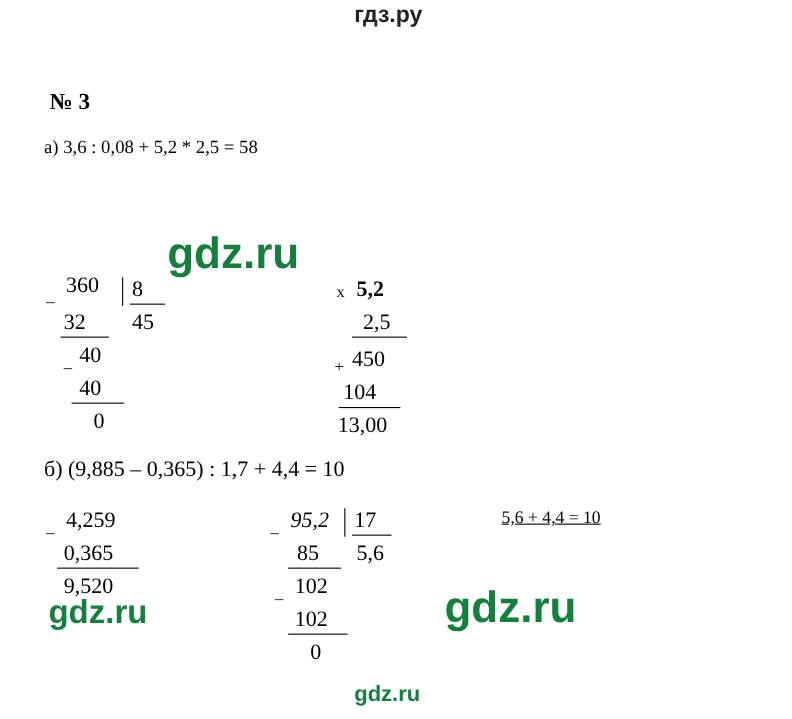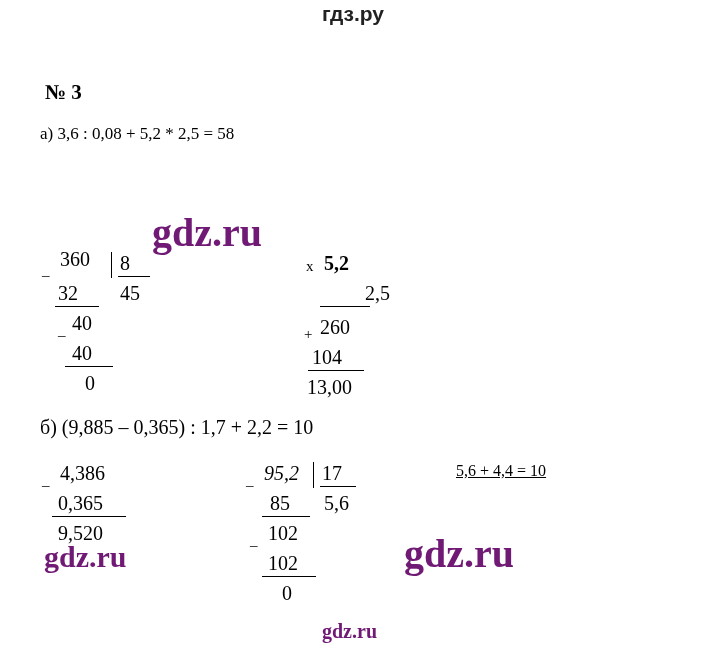--- a/index.html
+++ b/index.html
@@ -27,23 +27,23 @@
     top: 2px;
     font-family: "Liberation Sans", sans-serif;
     font-weight: bold;
     font-size: 21px;
     color: #222222;
     letter-spacing: 0px;
   }
   
   .wm {
     position: absolute;
-    font-family: Liberation Serif, serif;
+    font-family: Liberation Sans, sans-serif;
     font-weight: bold;
-    color: #701a75;
+    color: #15803d;
     white-space: nowrap;
   }
   .wm-center {
     left: 152px;
     top: 209px;
     font-size: 40px;
   }
   .wm-left {
     left: 44px;
     top: 540px;
@@ -140,37 +140,37 @@
 
     <div class="num" style="left:72px; top:342px;">40</div>
     <div class="rule" style="left:65px; top:366px; width:48px;"></div>
 
     <div class="num" style="left:85px; top:372px;">0</div>
   </div>
 
   <div>
     <div class="op" style="left:306px; top:258px;">х</div>
     <div class="num" style="left:324px; top:252px;font-weight:bold;">5,2</div>
-    <div class="num" style="left:330px; top:282px;margin-left:35px;">2,5</div>
+    <div class="num" style="left:330px; top:282px;">2,5</div>
     <div class="rule" style="left:320px; top:306px; width:50px;"></div>
 
     <div class="op" style="left:304px; top:326px;">+</div>
-    <div class="num" style="left:320px; top:316px;">260</div>
+    <div class="num" style="left:320px; top:316px;">450</div>
     <div class="num" style="left:312px; top:346px;">104</div>
     <div class="rule" style="left:308px; top:370px; width:56px;"></div>
 
     <div class="num" style="left:307px; top:376px;">13,00</div>
   </div>
 
 
-  <div class="line-b">б) (9,885 – 0,365) : 1,7 + 2,2 = 10</div>
+  <div class="line-b">б) (9,885 – 0,365) : 1,7 + 4,4 = 10</div>
 
   <div>
     <div class="op" style="left:42px; top:472px;">_</div>
-    <div class="num" style="left:60px; top:462px;">4,386</div>
+    <div class="num" style="left:60px; top:462px;">4,259</div>
     <div class="num" style="left:58px; top:492px;">0,365</div>
     <div class="rule" style="left:52px; top:516px; width:74px;"></div>
     <div class="num" style="left:58px; top:522px;">9,520</div>
   </div>
 
   <div>
     <div class="op" style="left:246px; top:472px;">_</div>
     <div class="num" style="left:264px; top:462px;font-style:italic;">95,2</div>
     <div class="vrule" style="left:313px; top:462px; height:26px;"></div>
     <div class="num" style="left:322px; top:462px;">17</div>

